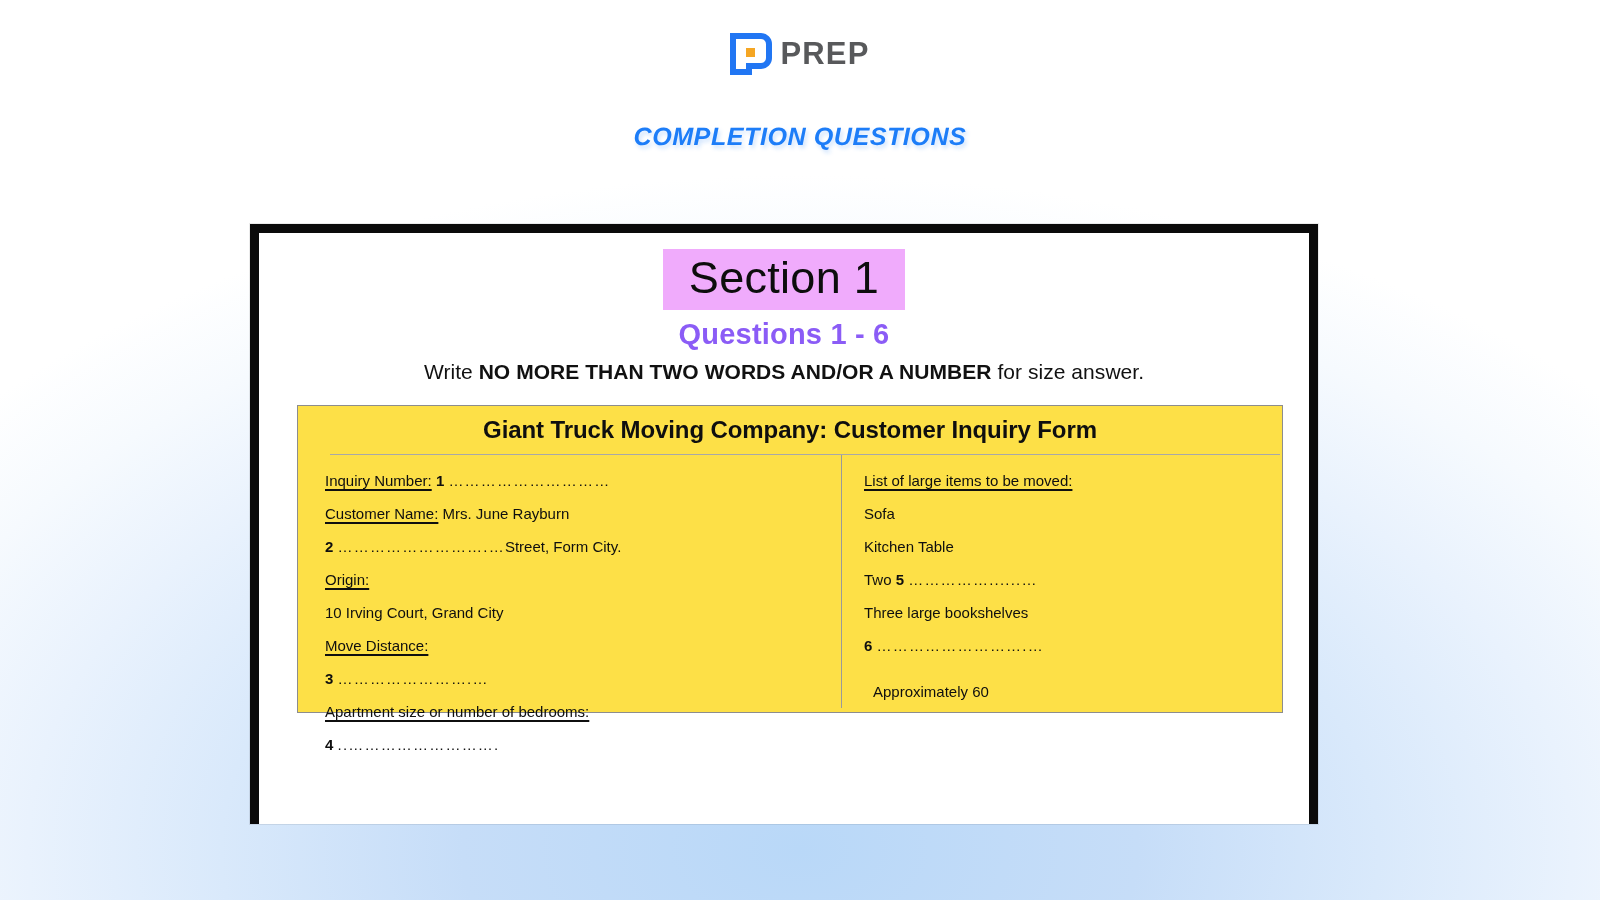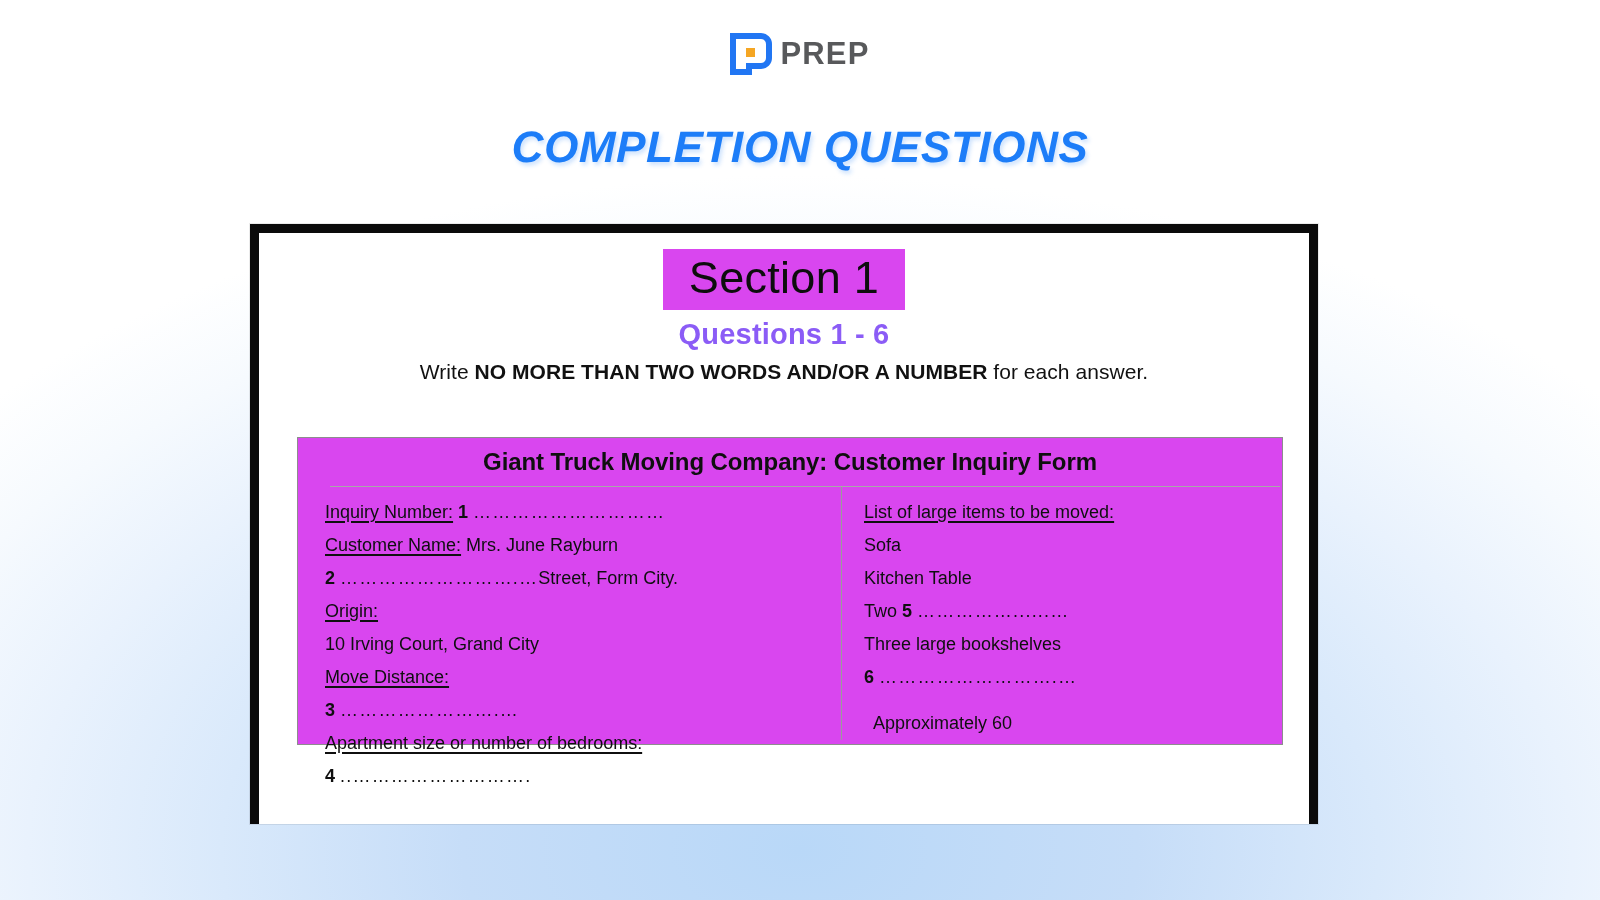--- a/index.html
+++ b/index.html
@@ -62,21 +62,21 @@
     color: #58595b;
   }
 
   
   .page-title {
     position: absolute;
     top: 122px;
     left: 0;
     width: 100%;
     text-align: center;
-    font-size: 44px;
+    font-size: 25px;
     font-weight: bold;
     font-style: italic;
     letter-spacing: 0.6px;
     color: #1d7df8;
     text-shadow: 2px 3px 4px rgba(29,125,248,0.22);
     transform: skewX(-0.5deg);
   }
 
   
   .slide-frame {
@@ -97,21 +97,21 @@
     overflow: hidden;
   }
 
   
   .section-banner-wrap {
     text-align: center;
     margin-top: 16px;
   }
   .section-banner {
     display: inline-block;
-    background: #d946ef;
+    background: #f0abfc;
     color: #0d0d0d;
     font-size: 45px;
     line-height: 1.18;
     font-weight: 400;
     padding: 2px 26px 6px 26px;
     letter-spacing: 0.3px;
   }
 
   .questions-range {
     text-align: center;
@@ -132,22 +132,21 @@
   .instruction b { font-weight: bold; }
 
   
   .form-box {
     position: absolute;
     left: 38px;
     top: 172px;
     width: 986px;
     height: 308px;
     border: 1px solid #8d8d8d;
-    background: #d946ef;
-    margin-top: 32px;
+    background: #fde047;
   }
 
   .form-title {
     text-align: center;
     font-size: 24px;
     font-weight: bold;
     color: #0f0f0f;
     padding-top: 10px;
     letter-spacing: -0.1px;
   }
@@ -170,21 +169,21 @@
     width: 1px;
     background: #9a9a9a;
     margin: 0;
   }
   .col-right {
     flex: 1;
     padding: 9px 0 0 22px;
   }
 
   .f-line {
-    font-size: 18px;
+    font-size: 15px;
     line-height: 33px;
     color: #0f0f0f;
     white-space: nowrap;
   }
   .f-line .u {
     text-decoration: underline;
     text-decoration-thickness: 1.5px;
     text-underline-offset: 3px;
   }
   .f-line .num {
@@ -221,21 +220,21 @@
   <div class="slide-frame">
     <div class="slide-inner">
 
       <div class="section-banner-wrap">
         <span class="section-banner">Section 1</span>
       </div>
 
       <div class="questions-range">Questions 1 - 6</div>
 
       <div class="instruction">
-        <span>Write </span><b>NO MORE THAN TWO WORDS AND/OR A NUMBER</b><span> for each answer.</span>
+        <span>Write </span><b>NO MORE THAN TWO WORDS AND/OR A NUMBER</b><span> for size answer.</span>
       </div>
 
       <div class="form-box">
         <div class="form-title">Giant Truck Moving Company: Customer Inquiry Form</div>
         <div class="form-title-rule"></div>
 
         <div class="form-columns">
           <div class="col-left">
               <div class="f-line"><span class="u">Inquiry Number:</span> <span class="num">1</span> <span class="dots">…………………………</span></div>
               <div class="f-line"><span class="u">Customer Name:</span><span> Mrs. June Rayburn</span></div>

